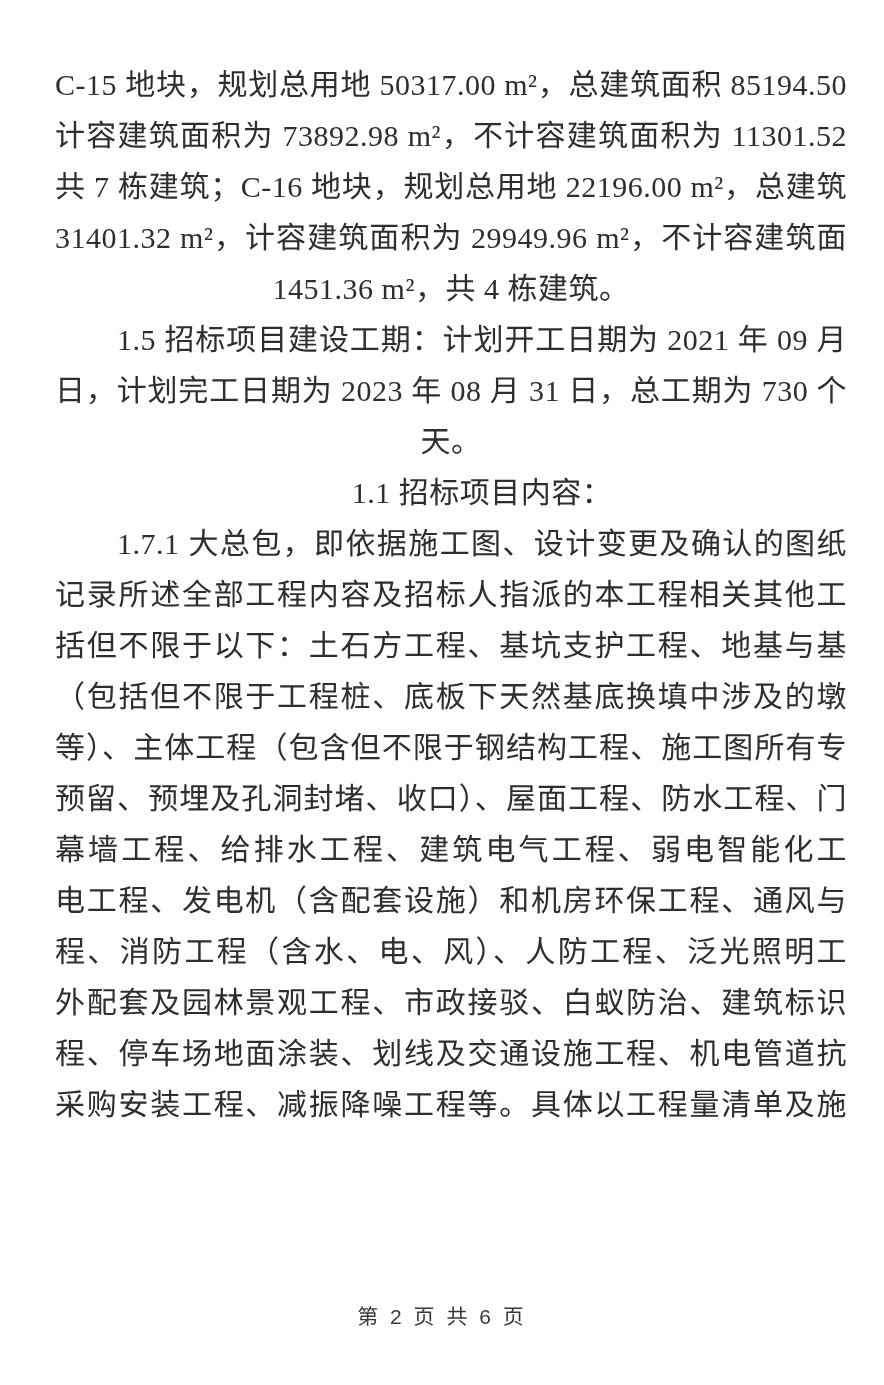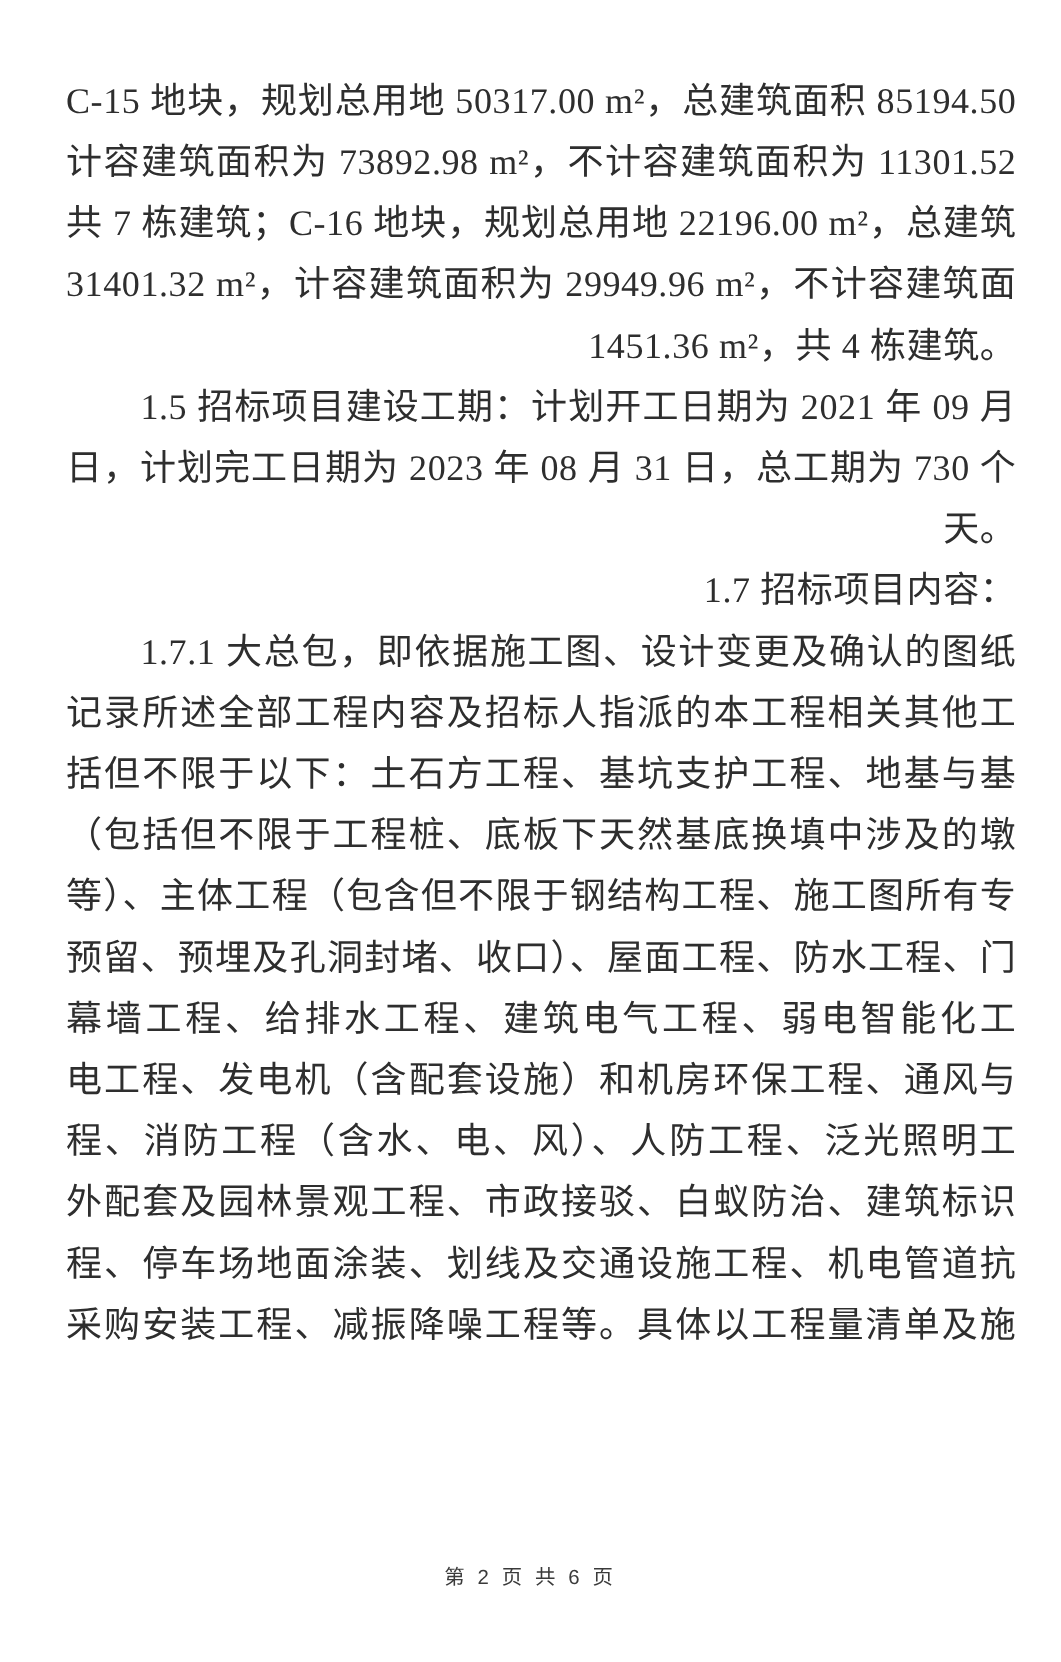--- a/index.html
+++ b/index.html
@@ -28,41 +28,41 @@
   }
   .para {
     margin: 0;
     padding: 0;
   }
   .line {
     font-size: 30px;
     line-height: 51px;
     height: 51px;
     letter-spacing: 0.5px;
-    text-align: right;
+    text-align: center;
     overflow: hidden;
   }
   
   .line.j {
     text-align: justify;
     text-align-last: justify;
     text-justify: inter-character;
   }
   .line.indent {
     text-indent: 62px;
   }
   .page-footer {
     position: absolute;
     left: 0;
     top: 1300px;
     width: 100%;
     text-align: center;
   }
   .page-footer span {
-    font-size: 17px;
+    font-size: 21px;
     letter-spacing: 3px;
     color: #3a3a3a;
     font-family: "Liberation Sans", "DejaVu Sans", sans-serif;
   }
 </style>
 </head>
 <body style="color: rgb(46, 46, 46); background: rgb(255, 255, 255);">
 
 <div class="doc-page">
   <div class="doc-body">
@@ -72,21 +72,21 @@
         <div class="line j">共 7 栋建筑；C-16 地块，规划总用地 22196.00 m²，总建筑面积</div>
         <div class="line j">31401.32 m²，计容建筑面积为 29949.96 m²，不计容建筑面积为</div>
         <div class="line">1451.36 m²，共 4 栋建筑。</div>
       </div>
       <div class="para">
         <div class="line j indent">1.5 招标项目建设工期：计划开工日期为 2021 年 09 月 01</div>
         <div class="line j">日，计划完工日期为 2023 年 08 月 31 日，总工期为 730 个日历</div>
         <div class="line">天。</div>
       </div>
       <div class="para">
-        <div class="line indent">1.7 招标项目内容：</div>
+        <div class="line indent">1.1 招标项目内容：</div>
       </div>
       <div class="para">
         <div class="line j indent">1.7.1 大总包，即依据施工图、设计变更及确认的图纸会审</div>
         <div class="line j">记录所述全部工程内容及招标人指派的本工程相关其他工作，包</div>
         <div class="line j">括但不限于以下：土石方工程、基坑支护工程、地基与基础工程</div>
         <div class="line j">（包括但不限于工程桩、底板下天然基底换填中涉及的墩基础</div>
         <div class="line j">等）、主体工程（包含但不限于钢结构工程、施工图所有专业的</div>
         <div class="line j">预留、预埋及孔洞封堵、收口）、屋面工程、防水工程、门窗及</div>
         <div class="line j">幕墙工程、给排水工程、建筑电气工程、弱电智能化工程、变配</div>
         <div class="line j">电工程、发电机（含配套设施）和机房环保工程、通风与空调工</div>

